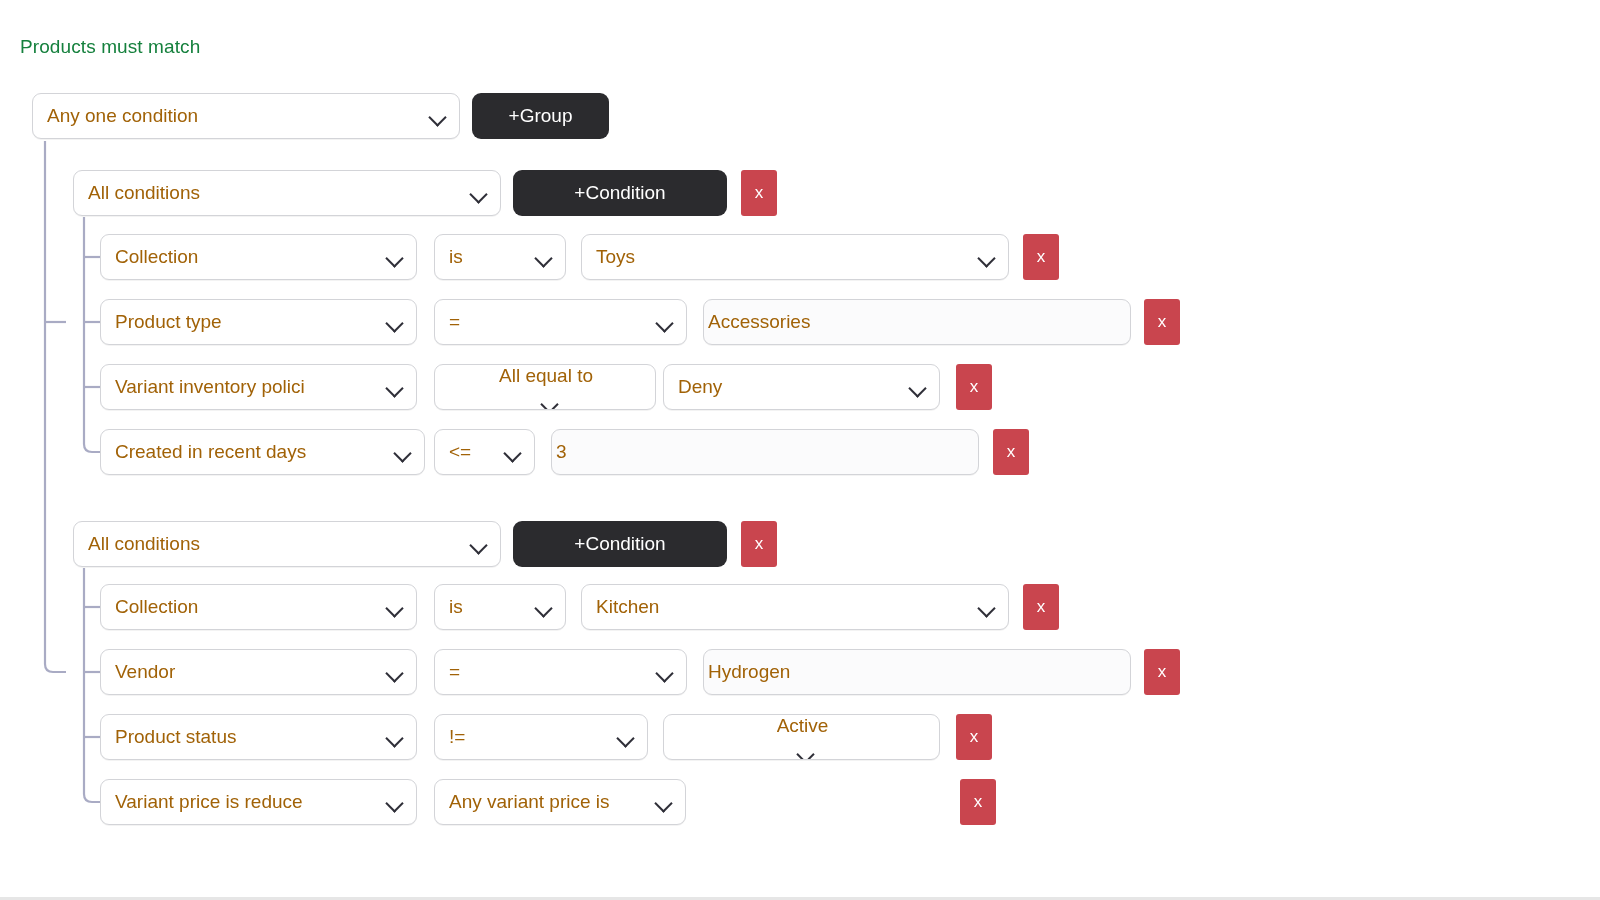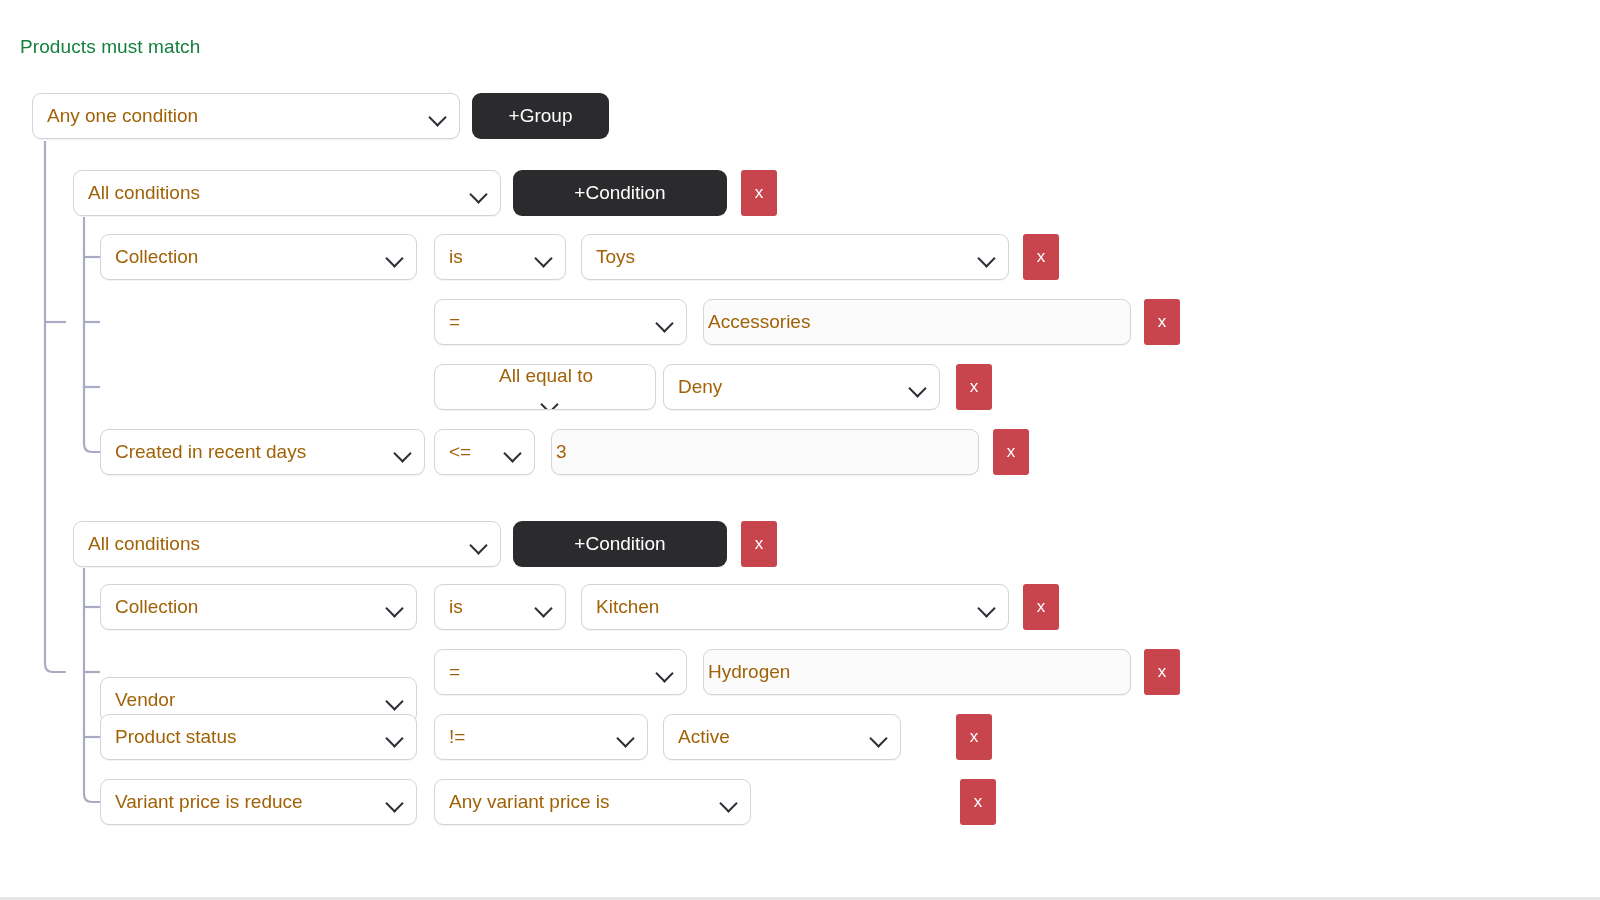--- a/index.html
+++ b/index.html
@@ -142,29 +142,37 @@
   <div class="ctl" style="left:434px; top:234px; width:132px;">
     <span class="lbl">is</span>
     <span class="chev"></span>
   </div>
   <div class="ctl" style="left:581px; top:234px; width:428px;">
     <span class="lbl">Toys</span>
     <span class="chev"></span>
   </div>
   <button class="btn-x" style="left:1023px; top:234px;">x</button>
 
+  <div class="ctl" style="left:100px; top:299px; width:317px;">
+    <span class="lbl">Product type</span>
+    <span class="chev"></span>
+  </div>
   <div class="ctl" style="left:434px; top:299px; width:253px;">
     <span class="lbl">=</span>
     <span class="chev"></span>
   </div>
   <div class="ctl textfield" style="left:703px; top:299px; width:428px;">
     <span class="lbl">Accessories</span>
   </div>
   <button class="btn-x" style="left:1144px; top:299px;">x</button>
 
+  <div class="ctl" style="left:100px; top:364px; width:317px;">
+    <span class="lbl">Variant inventory polici</span>
+    <span class="chev"></span>
+  </div>
   <div class="ctl" style="left:434px; top:364px; width:222px;flex-direction:column;">
     <span class="lbl">All equal to</span>
     <span class="chev"></span>
   </div>
   <div class="ctl" style="left:663px; top:364px; width:277px;">
     <span class="lbl">Deny</span>
     <span class="chev"></span>
   </div>
   <button class="btn-x" style="left:956px; top:364px;">x</button>
 
@@ -195,50 +203,50 @@
   <div class="ctl" style="left:434px; top:584px; width:132px;">
     <span class="lbl">is</span>
     <span class="chev"></span>
   </div>
   <div class="ctl" style="left:581px; top:584px; width:428px;">
     <span class="lbl">Kitchen</span>
     <span class="chev"></span>
   </div>
   <button class="btn-x" style="left:1023px; top:584px;">x</button>
 
-  <div class="ctl" style="left:100px; top:677px; width:317px;">
+  <div class="ctl" style="left:100px; top:649px; width:317px;">
     <span class="lbl">Vendor</span>
     <span class="chev"></span>
   </div>
   <div class="ctl" style="left:434px; top:649px; width:253px;">
     <span class="lbl">=</span>
     <span class="chev"></span>
   </div>
   <div class="ctl textfield" style="left:703px; top:649px; width:428px;">
     <span class="lbl">Hydrogen</span>
   </div>
   <button class="btn-x" style="left:1144px; top:649px;">x</button>
 
   <div class="ctl" style="left:100px; top:714px; width:317px;">
     <span class="lbl">Product status</span>
     <span class="chev"></span>
   </div>
   <div class="ctl" style="left:434px; top:714px; width:214px;">
     <span class="lbl">!=</span>
     <span class="chev"></span>
   </div>
-  <div class="ctl" style="left:663px; top:714px; width:238px;">
+  <div class="ctl" style="left:663px; top:714px; width:277px;flex-direction:column;">
     <span class="lbl">Active</span>
     <span class="chev"></span>
   </div>
   <button class="btn-x" style="left:956px; top:714px;">x</button>
 
   <div class="ctl" style="left:100px; top:779px; width:317px;">
     <span class="lbl">Variant price is reduce</span>
     <span class="chev"></span>
   </div>
-  <div class="ctl" style="left:434px; top:779px; width:317px;">
+  <div class="ctl" style="left:434px; top:779px; width:252px;">
     <span class="lbl">Any variant price is</span>
     <span class="chev"></span>
   </div>
   <button class="btn-x" style="left:960px; top:779px;">x</button>
 
 </div>
 
 </body></html>

